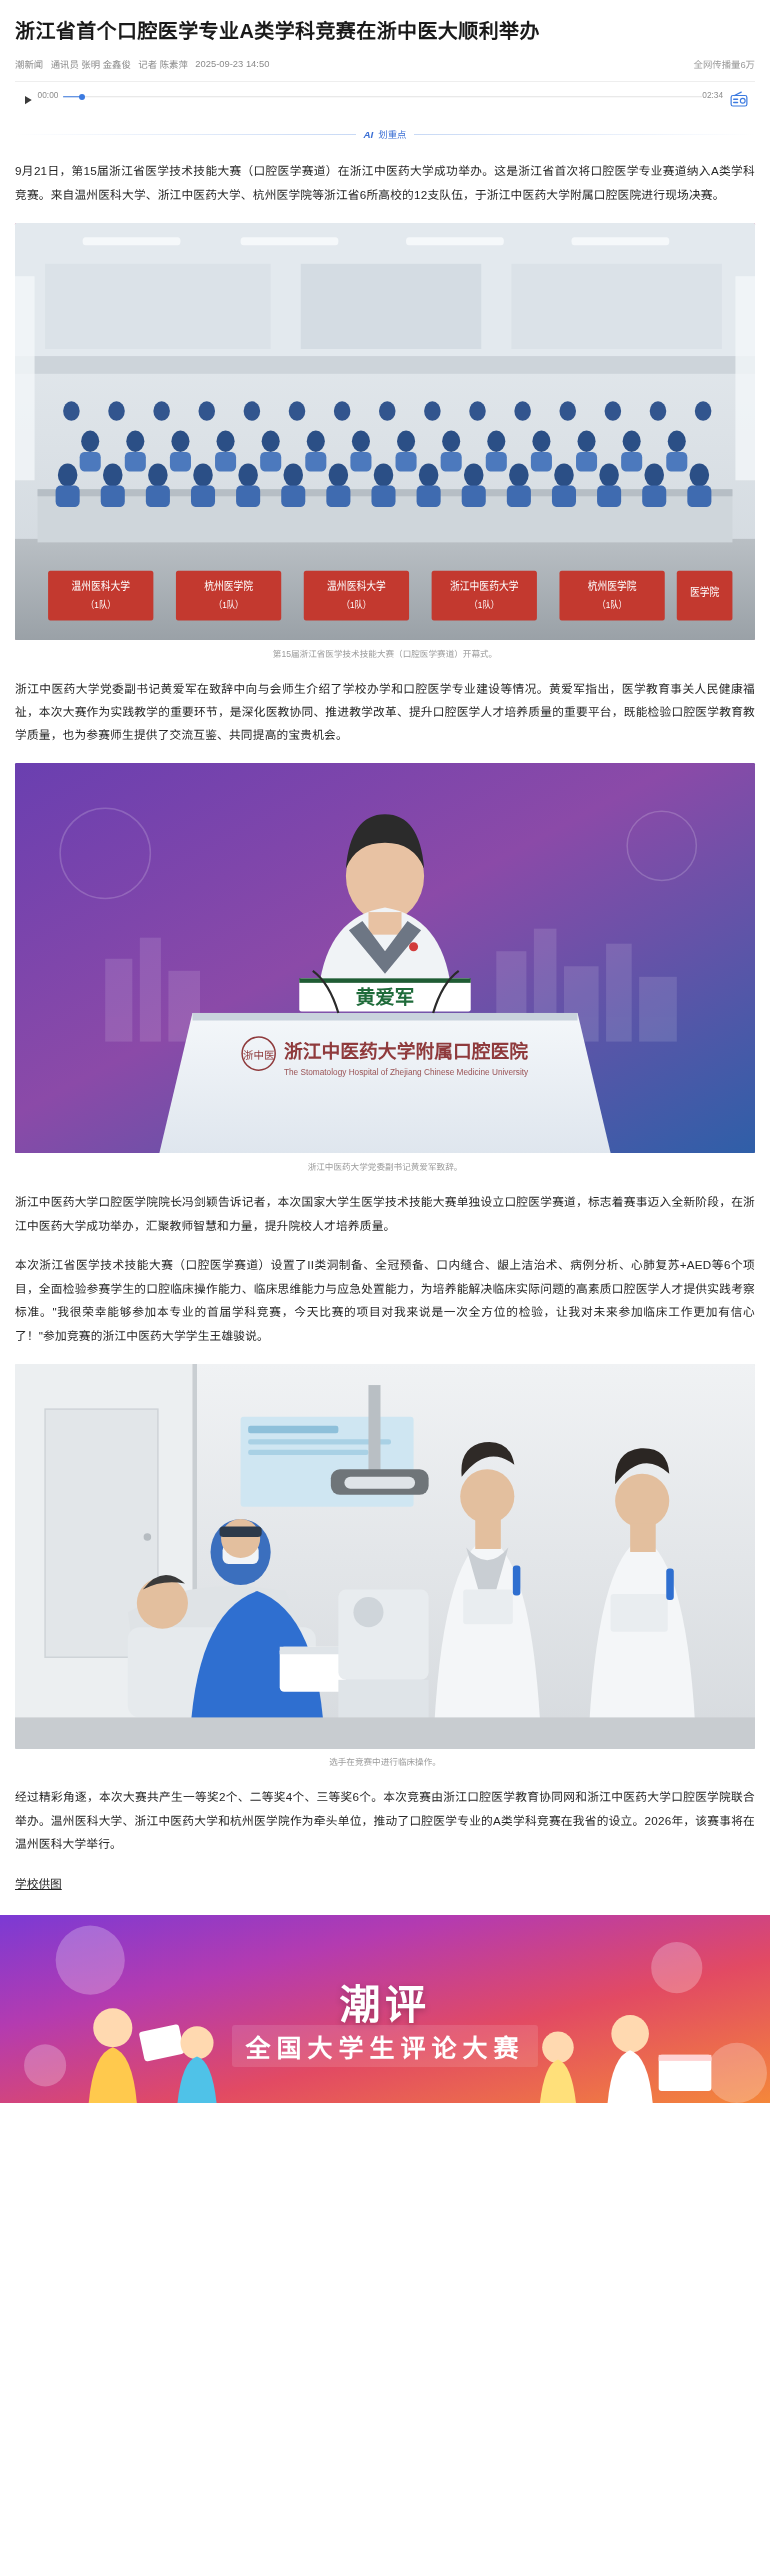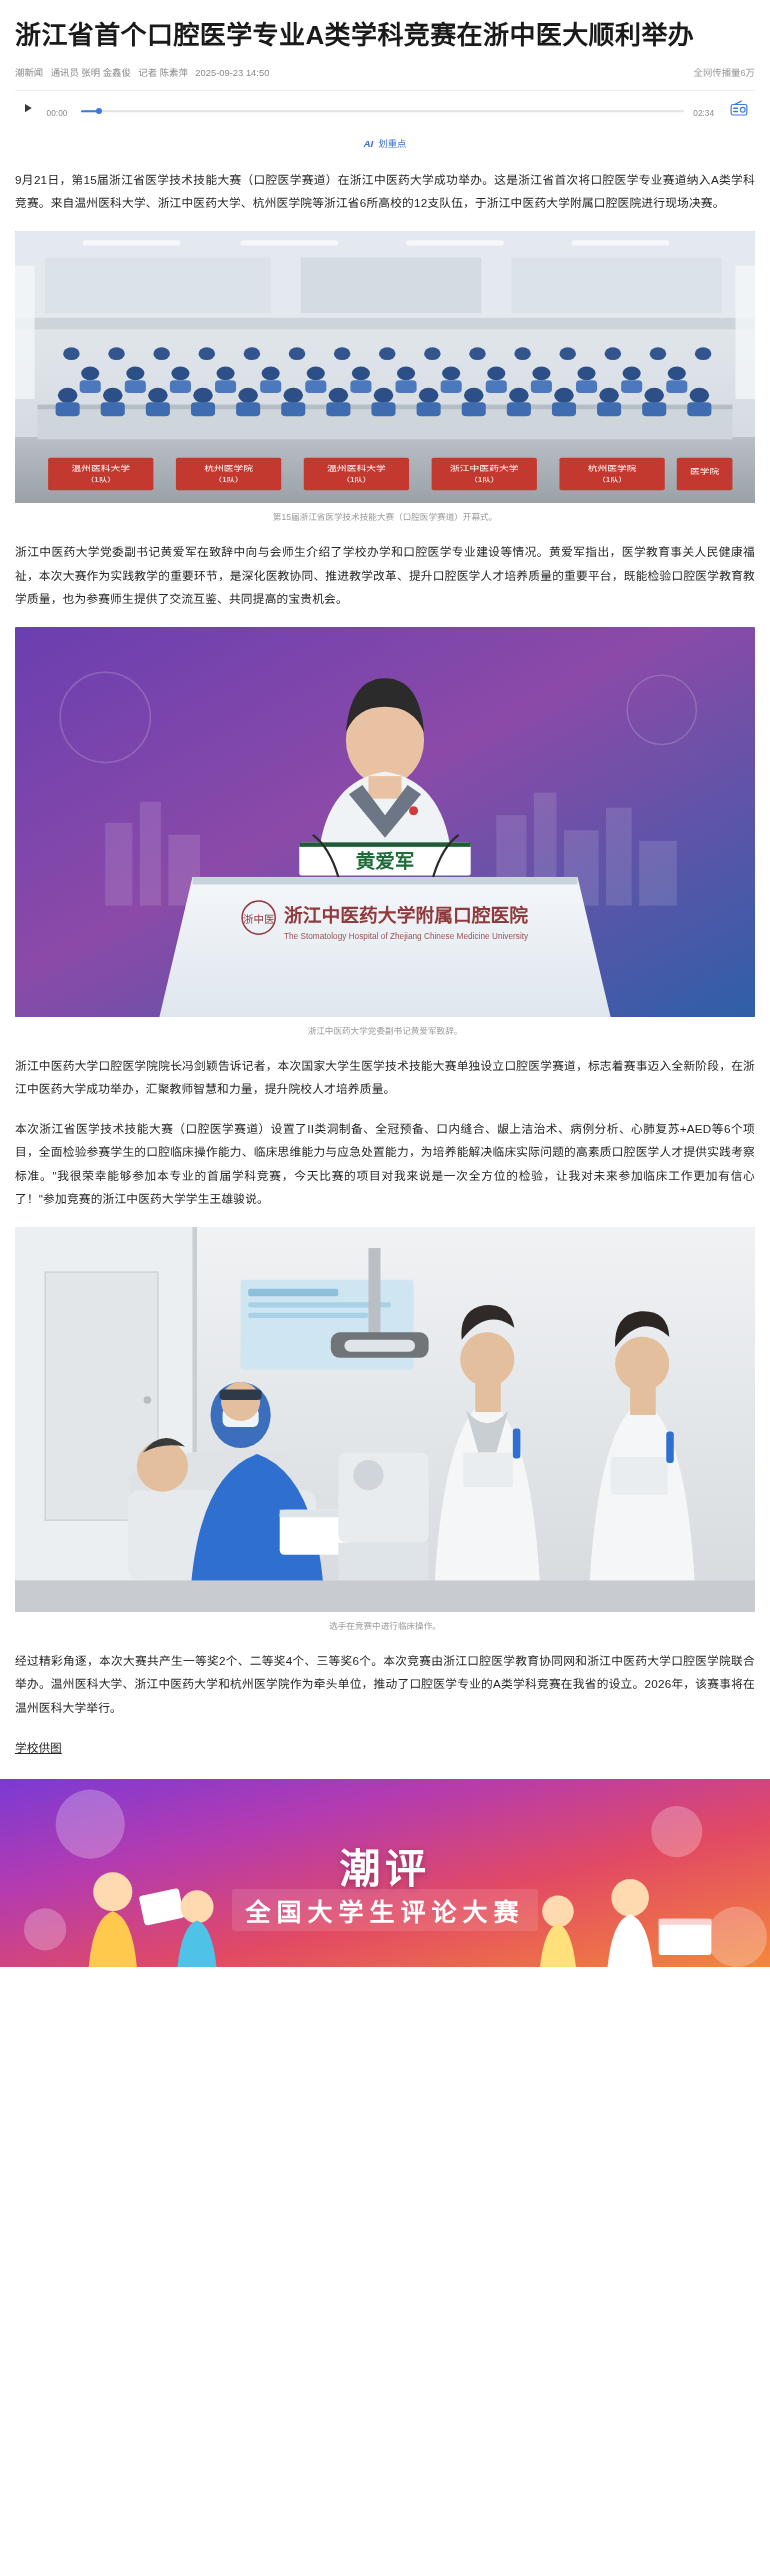--- a/index.html
+++ b/index.html
@@ -15,21 +15,21 @@
     margin: 0 auto;
     background: #fff;
     padding: 0 0 0 0;
   }
 
   .article {
     padding: 16.5px 15px 0 15px;
   }
 
   .headline {
-    font-size: 26px;
+    font-size: 20px;
     line-height: 1.42;
     font-weight: 700;
     color: #1a1a1a;
     letter-spacing: 0.4px;
     margin: 0 0 12px 0;
   }
 
   .byline {
     font-size: 9.4px;
     color: #8a8a8a;
@@ -38,22 +38,21 @@
     gap: 7.5px;
     margin-bottom: 10.5px;
     flex-wrap: wrap;
   }
   .byline .spacer { flex: 1 1 auto; }
   .byline .views { color: #9a9a9a; }
 
   
   .audio-player {
     display: flex;
-    align-items: flex-end;
-    gap: 9px;
+    align-items: flex-start;
     padding: 7.5px 4.5px 10.5px 3px;
     border-top: 0.8px solid #eee;
   }
   .play-btn {
     width: 19.6px; height: 19.6px;
     border-radius: 50%;
     display: flex; align-items: center; justify-content: center;
     flex: 0 0 auto;
   }
   .play-btn svg { display: block; }
@@ -147,21 +146,21 @@
   }
   .photo {
     width: 100%;
     display: block;
     border-radius: 1.5px;
     position: relative;
     overflow: hidden;
   }
 
   
-  .photo1 { height: 272px; background: #be185d; }
+  .photo1 { height: 417px; background: #be185d; }
   .photo2 { height: 390px; background: #5a4a8a; }
   .photo3 { height: 385px; background: #dcdfe2; }
 
   
   .banner {
     width: 100%;
     height: 188px;
     position: relative;
     overflow: hidden;
     background: linear-gradient(135deg,#8b3bd6 0%, #c0379a 35%, #e0495f 65%, #f07a3c 100%);

